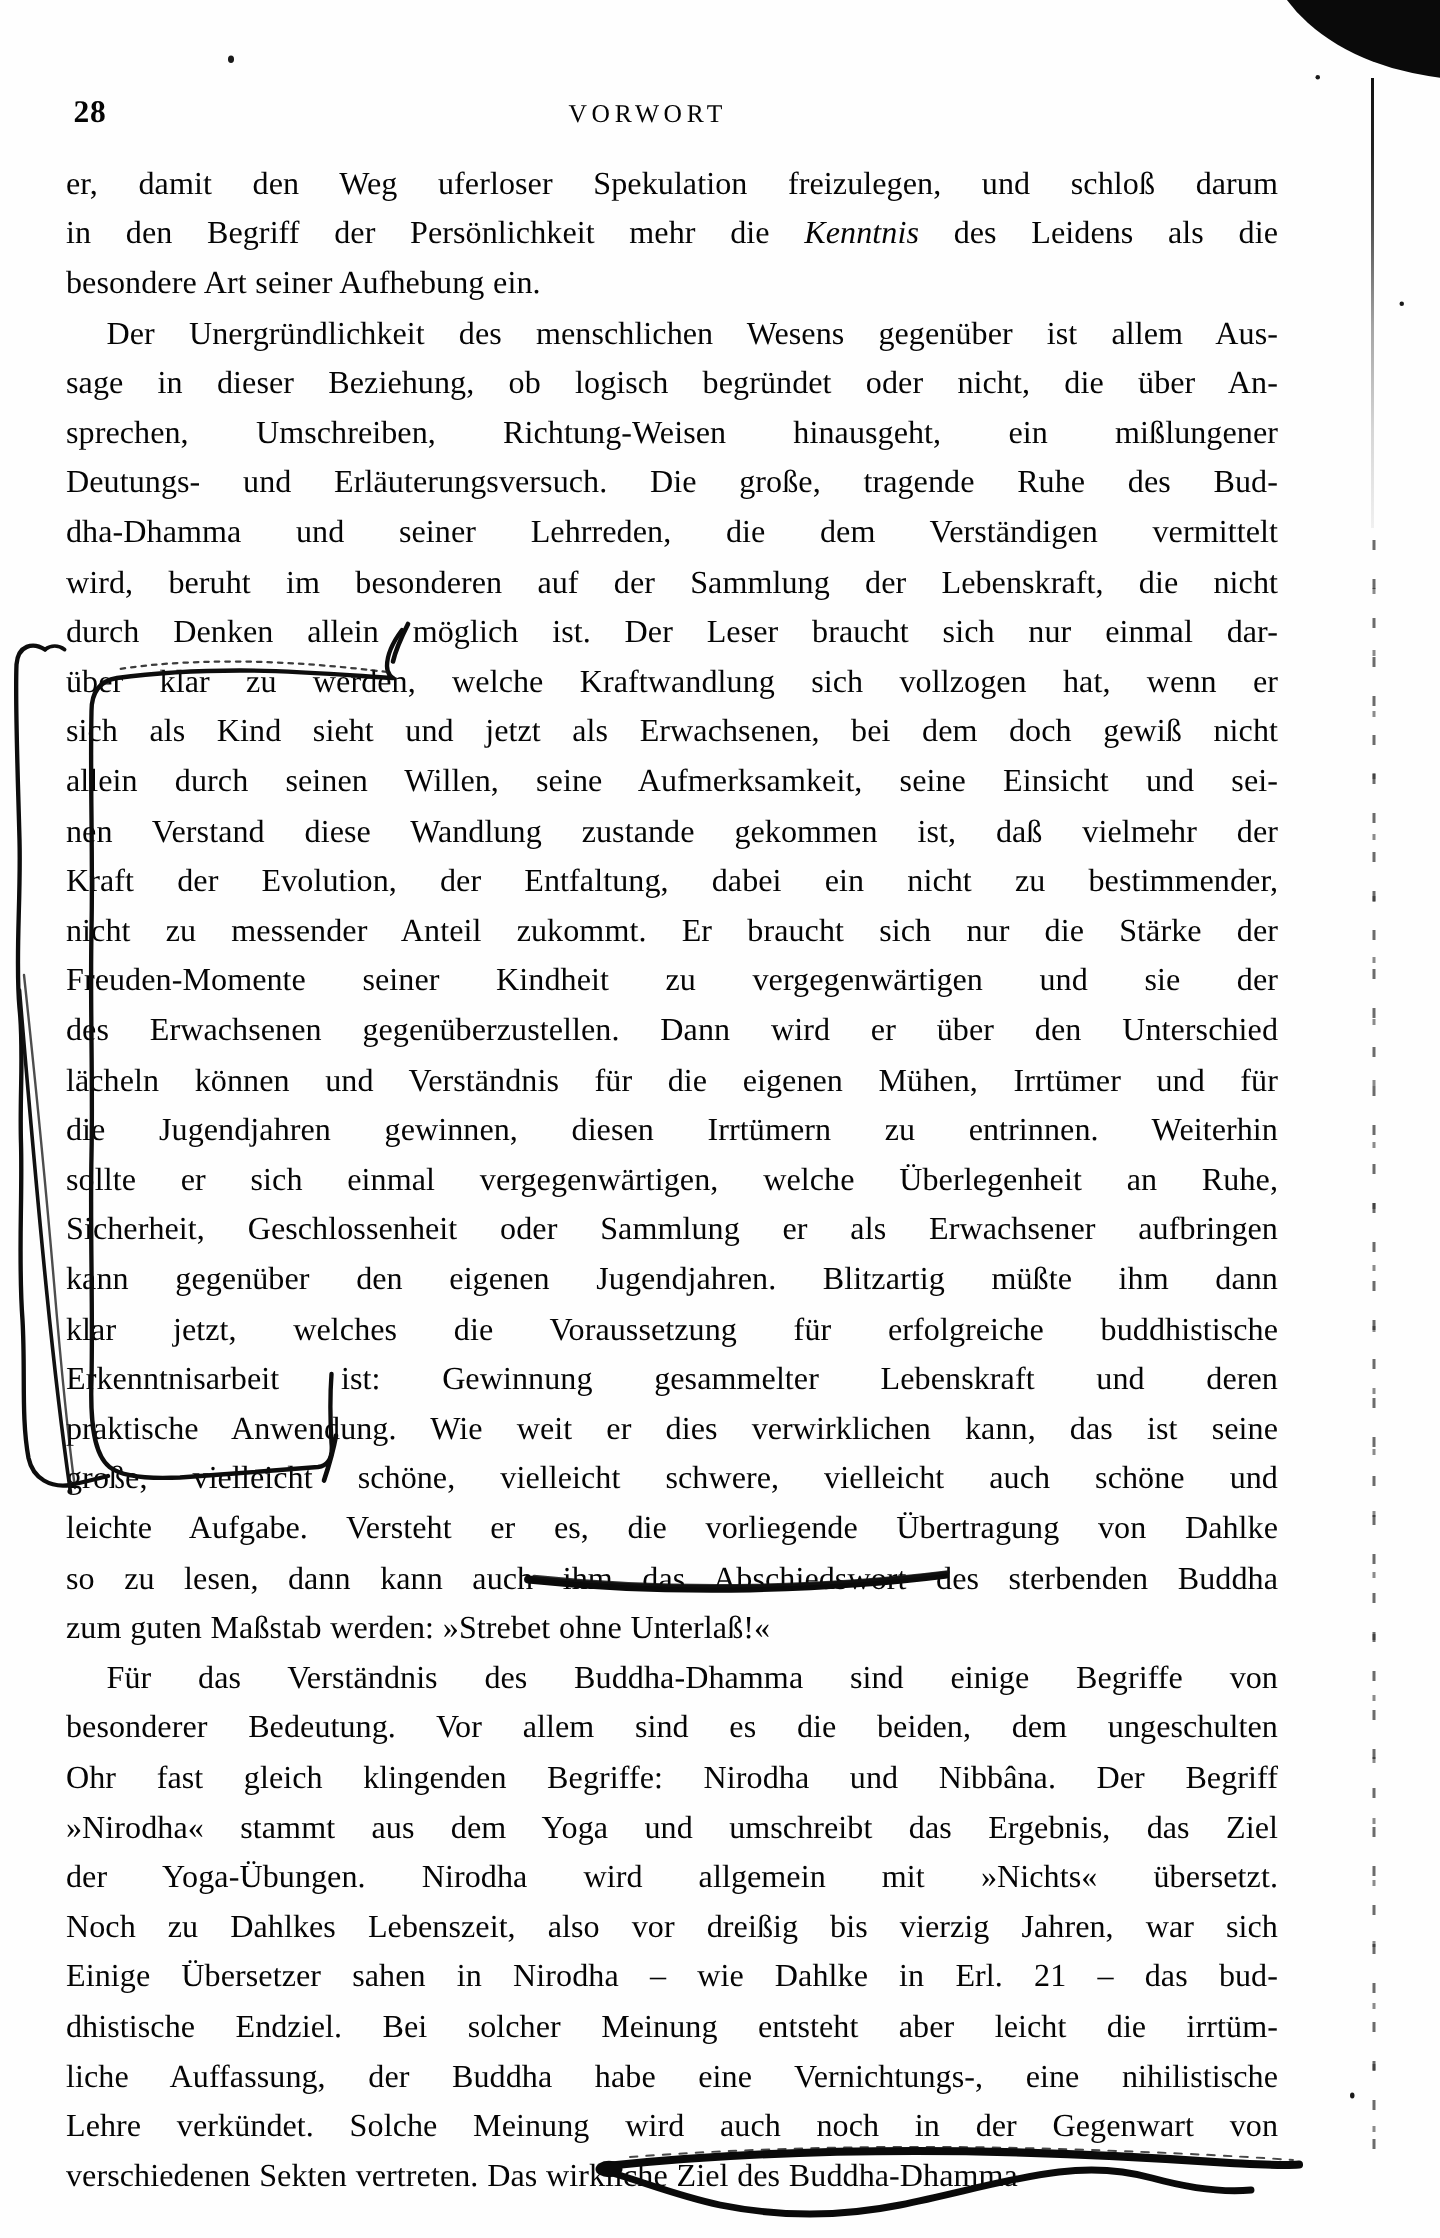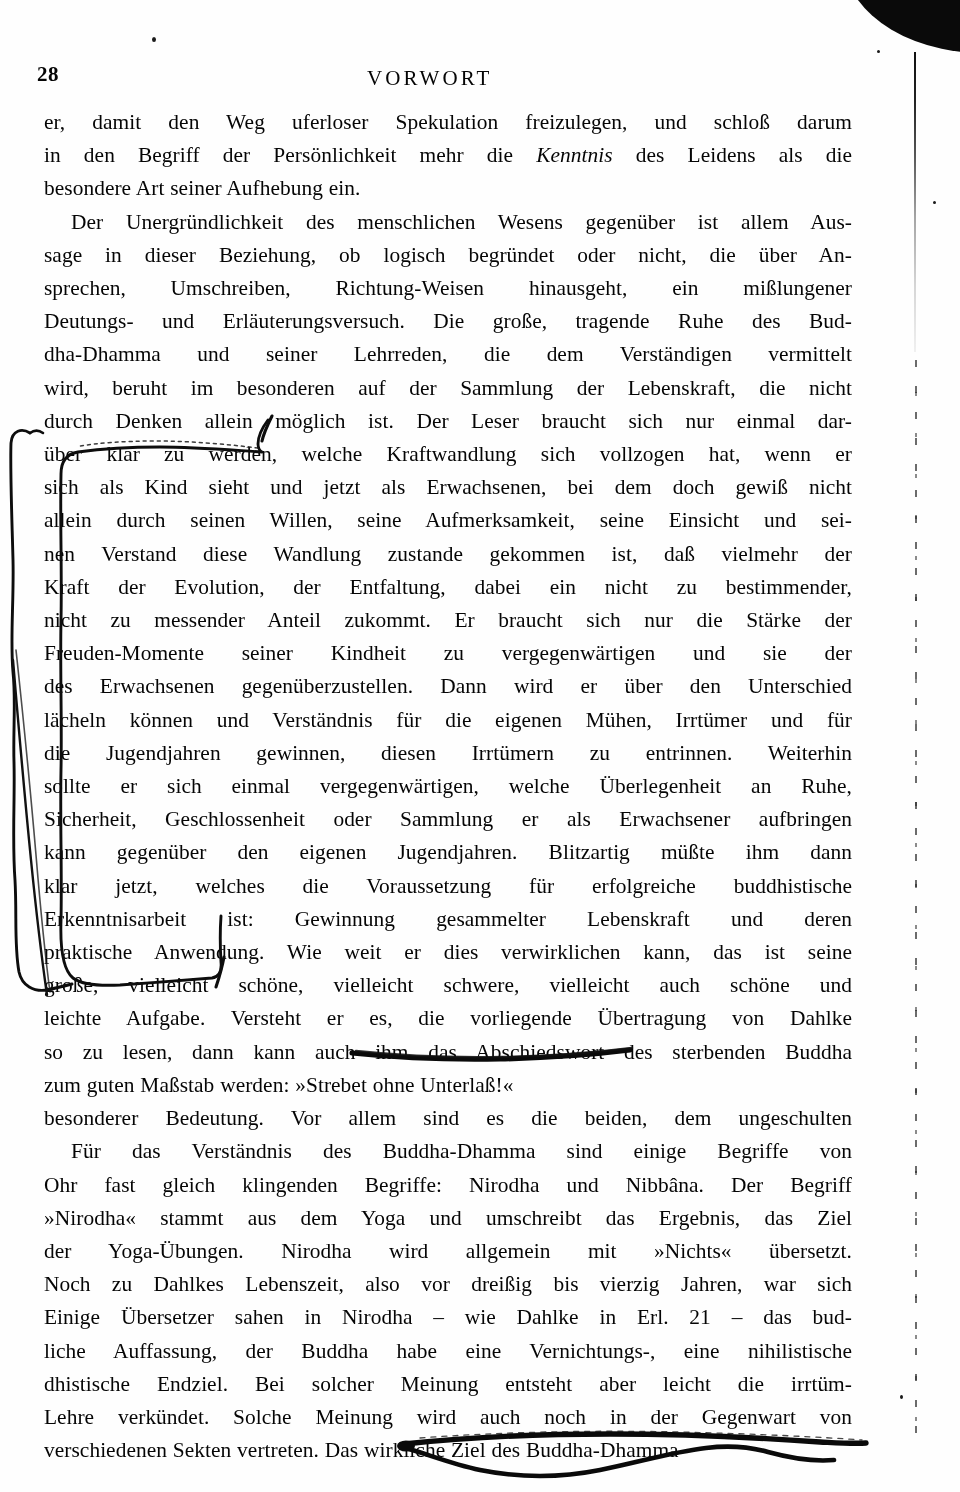--- a/index.html
+++ b/index.html
@@ -65,38 +65,38 @@
   }
   .speck {
     position: absolute;
     background: #1a1a1a;
     border-radius: 50%;
   }
 
   
   #header {
     position: absolute;
-    left: 37px;
+    left: 49px;
     top: 62px;
     width: 810px;
     height: 30px;
   }
   #folio {
     position: absolute;
     left: 0;
     top: 0;
     font-size: 21px;
     font-weight: 600;
     letter-spacing: .5px;
   }
   #running-title {
     position: absolute;
     left: 330px;
     top: 4px;
-    font-size: 21px;
+    font-size: 17px;
     letter-spacing: 3.1px;
     font-weight: 500;
     text-align: center;
   }
 
   
   #body-text {
     position: absolute;
     left: 44px;
     top: 106px;
@@ -182,29 +182,29 @@
         <span class="ln">kann gegenüber den eigenen Jugendjahren. Blitzartig müßte ihm dann</span>
         <span class="ln">klar jetzt, welches die Voraussetzung für erfolgreiche buddhistische</span>
         <span class="ln">Erkenntnisarbeit ist: Gewinnung gesammelter Lebenskraft und deren</span>
         <span class="ln">praktische Anwendung. Wie weit er dies verwirklichen kann, das ist seine</span>
         <span class="ln">große, vielleicht schöne, vielleicht schwere, vielleicht auch schöne und</span>
         <span class="ln">leichte Aufgabe. Versteht er es, die vorliegende Übertragung von Dahlke</span>
         <span class="ln">so zu lesen, dann kann auch ihm das Abschiedswort des sterbenden Buddha</span>
         <span class="ln last">zum guten Maßstab werden: »Strebet ohne Unterlaß!«</span>
       </p>
       <p>
+        <span class="ln ind">Für das Verständnis des Buddha-Dhamma sind einige Begriffe von</span>
         <span class="ln">besonderer Bedeutung. Vor allem sind es die beiden, dem ungeschulten</span>
-        <span class="ln ind">Für das Verständnis des Buddha-Dhamma sind einige Begriffe von</span>
         <span class="ln">Ohr fast gleich klingenden Begriffe: Nirodha und Nibbâna. Der Begriff</span>
         <span class="ln">»Nirodha« stammt aus dem Yoga und umschreibt das Ergebnis, das Ziel</span>
         <span class="ln">der Yoga-Übungen. Nirodha wird allgemein mit »Nichts« übersetzt.</span>
         <span class="ln">Noch zu Dahlkes Lebenszeit, also vor dreißig bis vierzig Jahren, war sich</span>
         <span class="ln">Einige Übersetzer sahen in Nirodha – wie Dahlke in Erl. 21 – das bud-</span>
+        <span class="ln">dhistische Endziel. Bei solcher Meinung entsteht aber leicht die irrtüm-</span>
         <span class="ln">liche Auffassung, der Buddha habe eine Vernichtungs-, eine nihilistische</span>
-        <span class="ln">dhistische Endziel. Bei solcher Meinung entsteht aber leicht die irrtüm-</span>
         <span class="ln">Lehre verkündet. Solche Meinung wird auch noch in der Gegenwart von</span>
         <span class="ln last">verschiedenen Sekten vertreten. Das wirkliche Ziel des Buddha-Dhamma</span>
       </p>
     </div>
 
   <svg id="annotations" viewBox="0 0 960 1492">
 
     <path d="M 30 433
              C 22 428, 12 430, 11 443
              C 10 470, 12 520, 13 560

